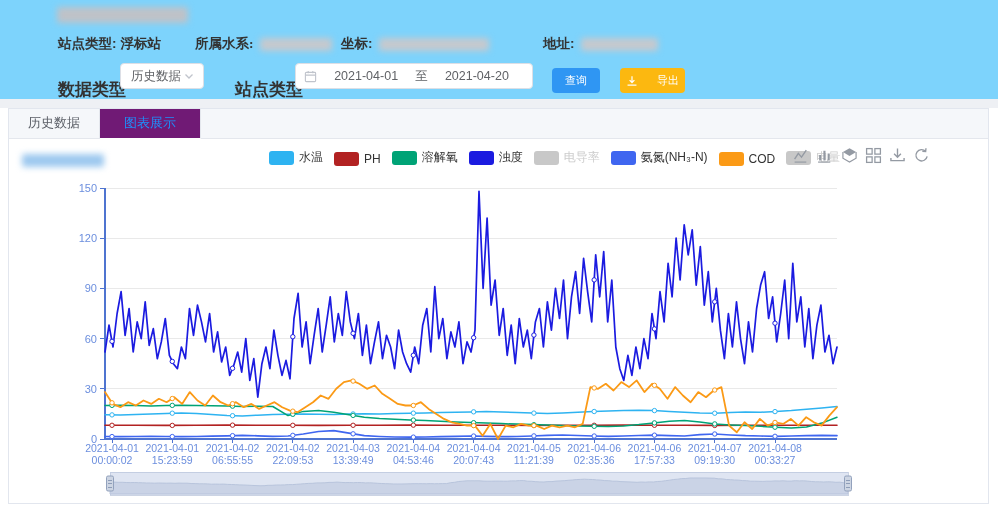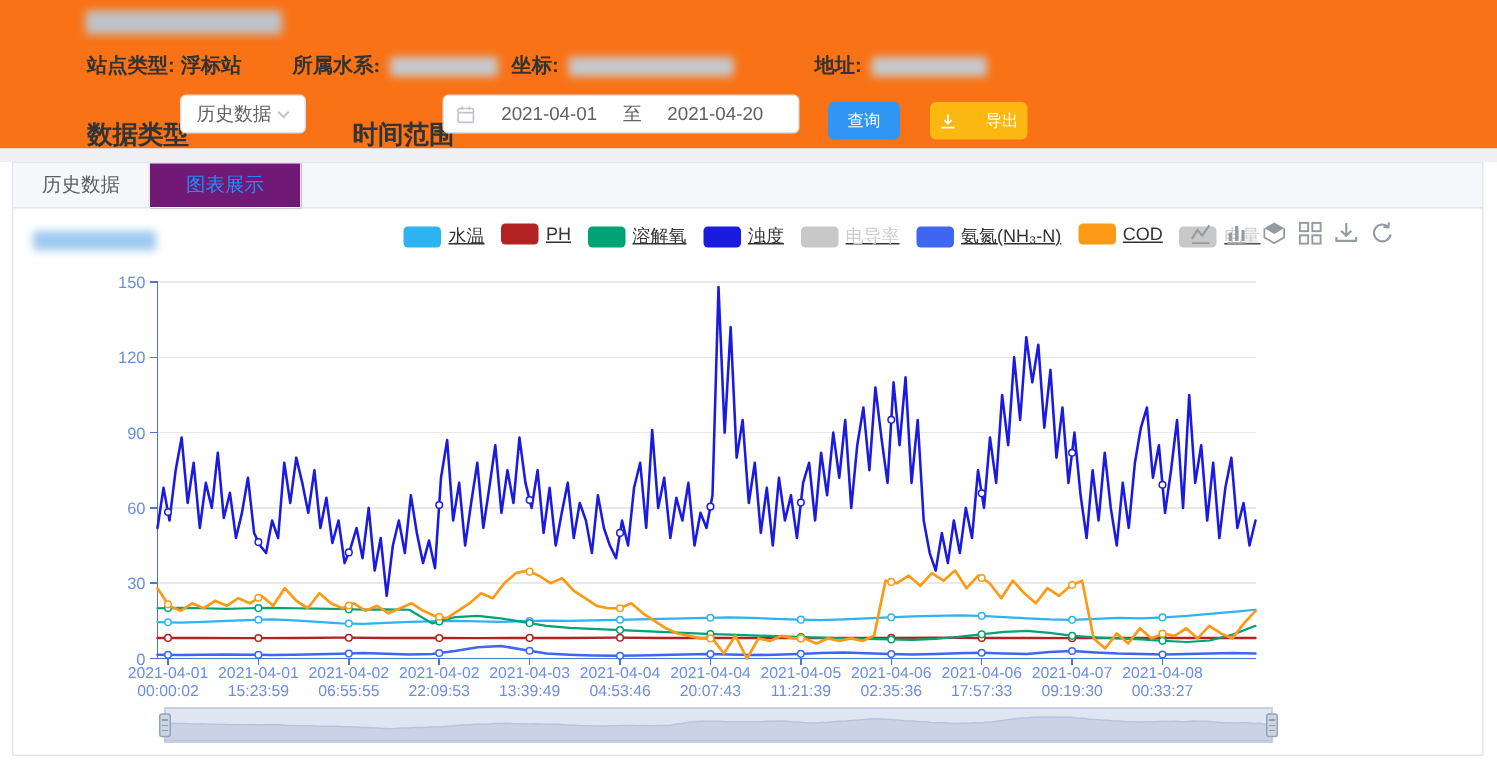--- a/index.html
+++ b/index.html
@@ -1,19 +1,19 @@
 <!DOCTYPE html>
 <html><head>
 <meta charset="utf-8">
 <style>
   html,body{margin:0;padding:0;background:#fff;}
   .app{position:relative;width:998px;height:516px;background:#fff;overflow:hidden;
        font-family:"Liberation Sans","DejaVu Sans",sans-serif;color:#333;}
   
-  .hdr{position:absolute;left:0;top:0;width:998px;height:99px;background:#f97316;}
+  .hdr{position:absolute;left:0;top:0;width:998px;height:99px;background:#7dd3fc;}
   .blur{filter:blur(3px);border-radius:2px;}
   .t-blur{position:absolute;left:57px;top:7px;width:131px;height:16px;background:#bfc2c8;}
   .f-group{position:absolute;top:36px;height:16px;display:flex;align-items:center;font-size:13.5px;}
   .f-label{font-weight:bold;color:#333;white-space:nowrap;}
   .f-value{font-weight:bold;color:#333;margin-left:4px;white-space:nowrap;}
   .v-blur{height:13px;background:#c6c9ce;margin-left:6px;}
   .row3-label{position:absolute;top:78px;font-size:17px;font-weight:bold;color:#333;}
   .select{position:absolute;left:120px;top:63px;width:84px;height:26px;border:1px solid #dcdfe6;
           border-radius:4px;background:#fff;display:flex;align-items:center;box-sizing:border-box;
           padding:0 8px 0 10px;font-size:12.5px;color:#606266;cursor:pointer;}
@@ -34,22 +34,22 @@
   .panel{position:absolute;left:8px;top:108px;width:981px;height:396px;background:#fff;
          border:1px solid #e2e6ee;box-sizing:border-box;}
   .tabbar{height:29px;background:#f5f7fa;border-bottom:1px solid #e4e7ed;display:flex;}
   .tab{padding:0 19px;line-height:28px;font-size:13px;color:#5a5e66;border-right:1px solid #e4e7ed;
        cursor:pointer;white-space:nowrap;}
   .tab.active{background:#701a75;color:#1e8ffa;padding:0 24px;margin-bottom:-1px;
               border-bottom:1px solid #fff;}
   
   .chart-card{position:relative;height:366px;}
   .ct-blur{position:absolute;left:13px;top:15px;width:82px;height:13px;background:#9ec9ef;}
-  .legend{position:absolute;left:260px;top:10px;display:flex;align-items:flex-start;gap:11px;
-          font-size:12px;color:#333;text-decoration:underline;}
+  .legend{position:absolute;left:260px;top:10px;display:flex;align-items:flex-end;gap:11px;
+          font-size:12px;color:#333;}
   .lg-item{display:flex;align-items:center;gap:5px;cursor:pointer;white-space:nowrap;}
   .lg-swatch{display:inline-block;width:25px;height:14px;border-radius:3px;}
   .lg-item.off .lg-label{color:#ccc;}
   .toolbar{position:absolute;right:58px;top:8px;display:flex;gap:7px;color:#949aa3;}
   .tb-icon{width:17px;height:17px;cursor:pointer;display:flex;}
   .tb-icon svg{width:17px;height:17px;}
   #chart-svg{position:absolute;left:0;top:0;}
   .overlay{position:absolute;background:transparent;}
 </style>
 </head>
@@ -80,21 +80,21 @@
     <span class="row3-label" style="left:58px;">数据类型</span>
     <div class="select">
       <span>历史数据</span>
       <span class="chev">
         <svg width="12" height="12" viewBox="0 0 12 12">
             <path d="M2.5 4.5 L6 8 L9.5 4.5" fill="none" stroke="currentColor" stroke-width="1.3"></path>
           </svg>
       </span>
     </div>
 
-    <span class="row3-label" style="left:235px;">时间范围</span>
+    <span class="row3-label" style="left:235px;">站点类型</span>
     <div class="daterange">
       <span class="cal">
         <svg width="13" height="13" viewBox="0 0 14 14">
             <rect x="1.5" y="2.5" width="11" height="10" rx="1" fill="none" stroke="currentColor" stroke-width="1.2"></rect>
             <path d="M1.5 5.5 H12.5 M4.5 1 V3.5 M9.5 1 V3.5" stroke="currentColor" stroke-width="1.2" fill="none"></path>
           </svg>
       </span>
       <span class="dr-date">2021-04-01</span>
       <span class="dr-sep">至</span>
       <span class="dr-date">2021-04-20</span>

